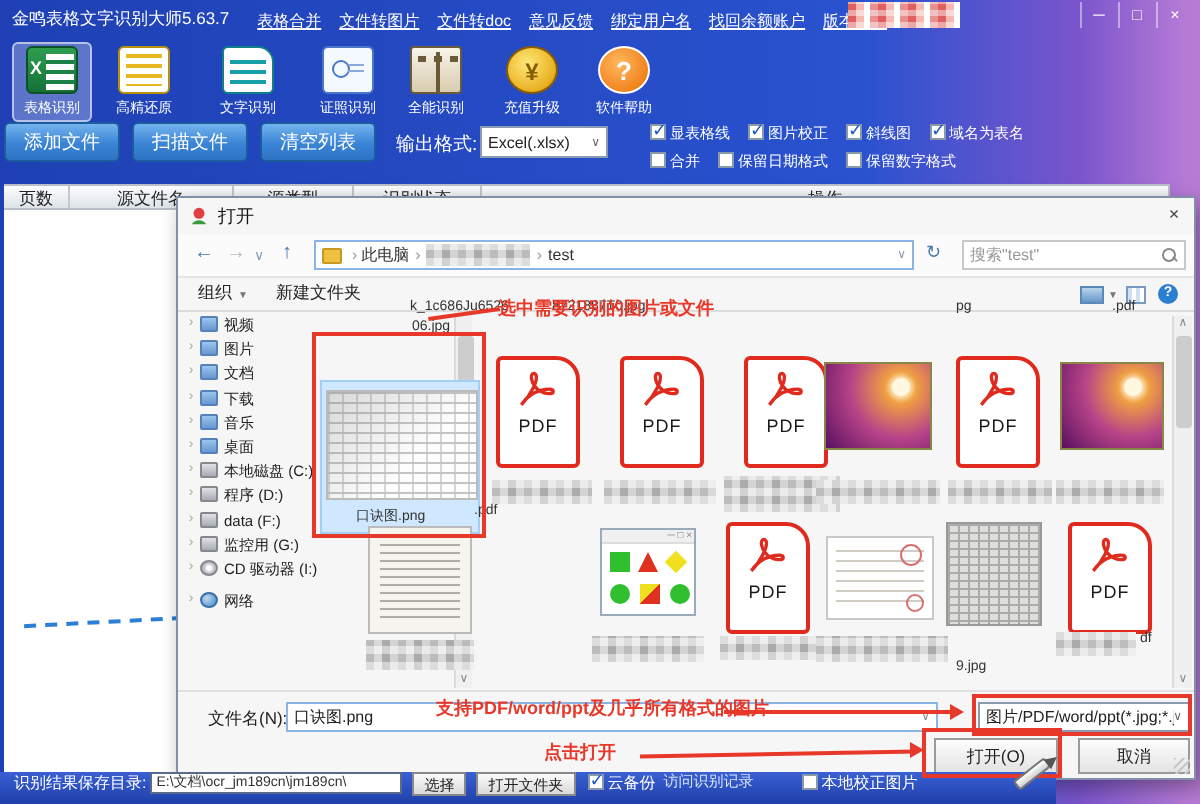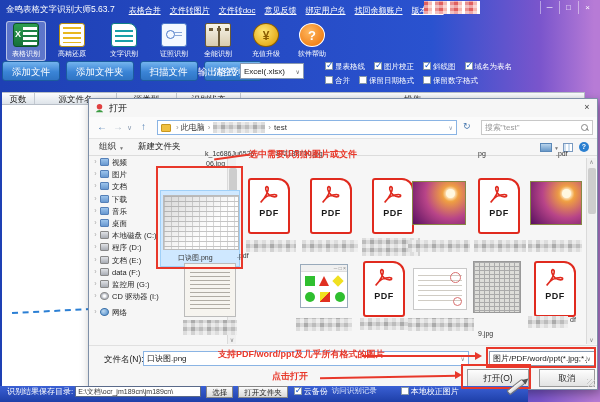--- a/index.html
+++ b/index.html
@@ -67,21 +67,21 @@
 .sico.blue{background:linear-gradient(#9cc4ec,#6898d0);border:1px solid #5580b8}
 .sico.drive{background:linear-gradient(#e0e2e6,#a8acb4);border:1px solid #888;border-radius:1px}
 .sico.cd{background:radial-gradient(circle,#fff 20%,#b8bcc4 60%);border:1px solid #888;border-radius:50%}
 .sico.net{background:radial-gradient(circle at 35% 35%,#bcd8f0,#4a88c8);border:1px solid #3a70a8;border-radius:50%}
 .vscroll{background:#f0f0f0;border-left:1px solid #dadada;position:absolute}
 .vthumb{position:absolute;left:1px;width:8px;background:#cdcdcd;border-radius:2px}
 .sarr{position:absolute;left:0;width:100%;text-align:center;font-size:6px;color:#888;line-height:8px}
 
 .fname-s{position:absolute;font-size:7px;color:#333;white-space:nowrap;z-index:12}
 .pdfthumb{position:absolute;width:42px;height:56px;background:#fff;border:2px solid #e02a1e;border-radius:3px 12px 3px 3px;z-index:12;cursor:pointer;text-align:center}
-.pdfthumb .w{font-size:9px;font-weight:bold;color:#1a1a1a;letter-spacing:.5px}
+.pdfthumb .w{font-size:9px;font-weight:normal;color:#1a1a1a;letter-spacing:.5px}
 .imgthumb{position:absolute;width:54px;height:44px;background:radial-gradient(circle at 72% 28%,#ffe2a8 6%,#f0a040 16%,#b84488 52%,#581060 100%);border:1px solid #884;z-index:12;cursor:pointer}
 .imgthumb:before{content:"";position:absolute;right:10px;top:7px;width:9px;height:9px;border-radius:50%;background:#fff8e0;box-shadow:0 0 4px #fff}
 .sel-hl{position:absolute;left:160px;top:190px;width:80px;height:77px;background:#cfe8ff;border:1px solid #a0d0f8;z-index:11}
 .sheetthumb{position:absolute;left:163px;top:195px;width:76px;height:55px;background:#fdfdfd;border:1px solid #bbb;z-index:12;cursor:pointer;background-image:linear-gradient(135deg,rgba(120,120,120,.28),rgba(0,0,0,0) 60%),repeating-linear-gradient(180deg,#c4c4c4 0 1px,rgba(0,0,0,0) 1px 5px),repeating-linear-gradient(90deg,#d6d6d6 0 1px,rgba(0,0,0,0) 1px 7px)}
 .docthumb{position:absolute;left:184px;top:263px;width:52px;height:54px;background:#f6f4ef;border:1px solid #bbb;z-index:12;cursor:pointer}
 .docthumb:before{content:"";position:absolute;left:5px;top:4px;right:5px;bottom:4px;background:repeating-linear-gradient(180deg,#b0aca4 0 1px,rgba(0,0,0,0) 1px 4px)}
 .shapesthumb{position:absolute;left:300px;top:264px;width:48px;height:44px;background:#fff;border:1px solid #9ab;z-index:12;cursor:pointer}
 .shapesthumb .tb{position:absolute;left:0;top:0;width:100%;height:7px;background:#f0f0f0;border-bottom:1px solid #ddd;font-size:5px;color:#888;text-align:right;line-height:7px;padding-right:1px}
 .sq{position:absolute;left:4px;top:11px;width:10px;height:10px;background:#2fbf2f}
 .tri{position:absolute;left:18px;top:11px;width:0;height:0;border-left:5px solid rgba(0,0,0,0);border-right:5px solid rgba(0,0,0,0);border-bottom:10px solid #e03020}
@@ -165,21 +165,20 @@
       <div class="ib coin">¥</div>
       <div class="lb">充值升级</div>
     </div>
     <div class="tool" style="left:292px;top:23px">
       <div class="ib help">?</div>
       <div class="lb">软件帮助</div>
     </div>
 
     <div class="abs" style="left:2px;top:61px;display:flex;gap:6px">
       <div class="actbtn">添加文件</div>
-      <div class="actbtn">添加文件夹</div>
       <div class="actbtn">扫描文件</div>
       <div class="actbtn">清空列表</div>
     </div>
     <span class="abs fmtlabel" style="left:198px;top:66px">输出格式:</span>
     <div class="abs select" style="left:240px;top:63px;width:64px;height:16px">
       <span>Excel(.xlsx)</span>
       <span style="font-size:6px;color:#666">∨</span>
     </div>
     <div class="abs cbrow" style="left:325px;top:62px">
       <span class="cblabel"><span class="cb on"></span><span>显表格线</span></span>
@@ -294,25 +293,20 @@
           <span>本地磁盘 (C:)</span>
         </div>
       <div class="sbi">
           <span class="ch">›</span>
           <span class="sico drive"></span>
           <span>程序 (D:)</span>
         </div>
       <div class="sbi">
           <span class="ch">›</span>
           <span class="sico drive"></span>
-          <span>文档 (E:)</span>
-        </div>
-      <div class="sbi">
-          <span class="ch">›</span>
-          <span class="sico drive"></span>
           <span>data (F:)</span>
         </div>
       <div class="sbi">
           <span class="ch">›</span>
           <span class="sico drive"></span>
           <span>监控用 (G:)</span>
         </div>
       <div class="sbi">
           <span class="ch">›</span>
           <span class="sico cd"></span>

